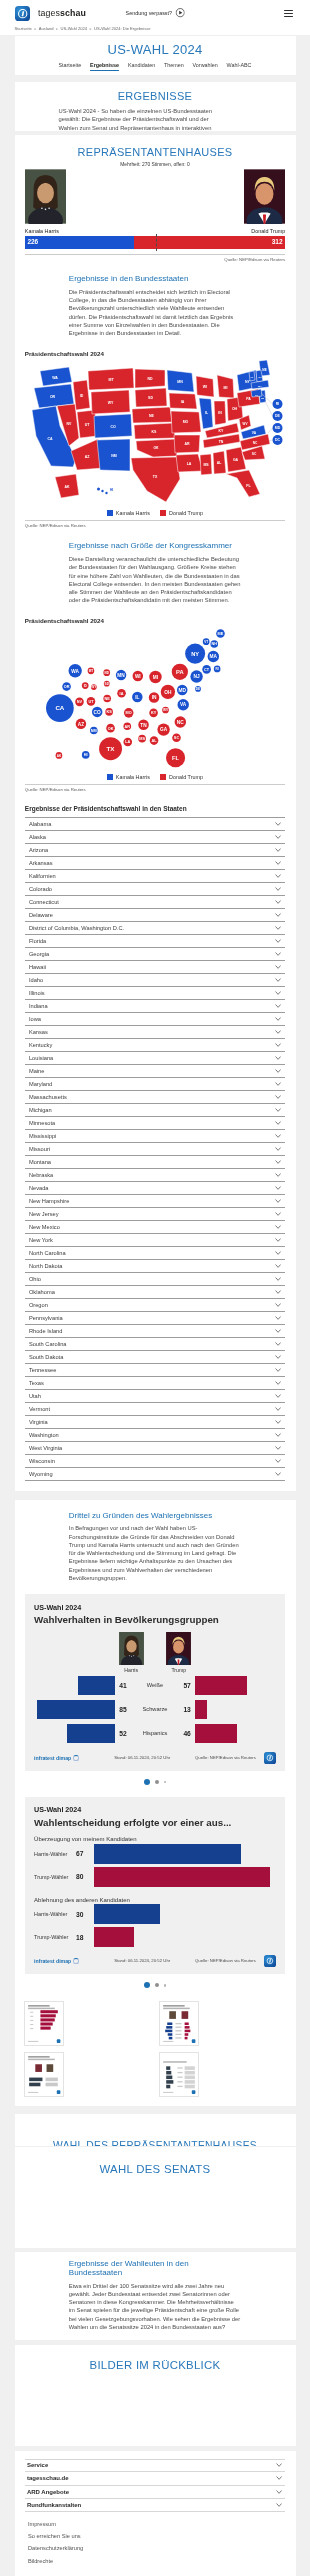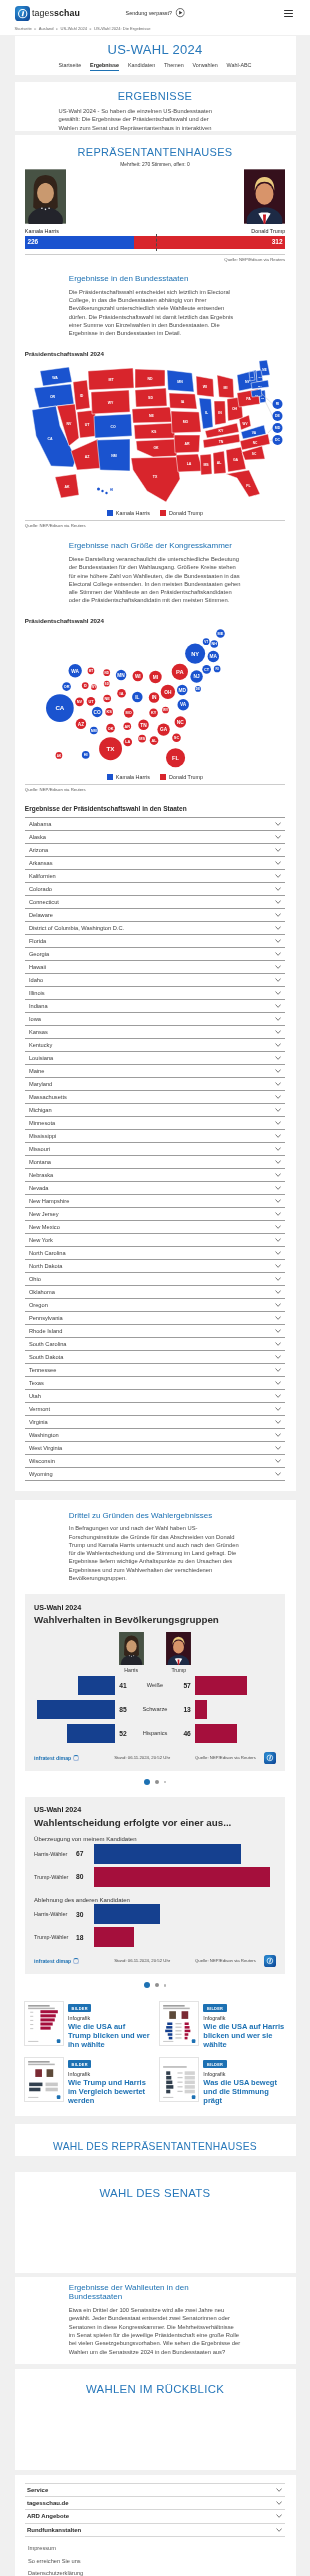--- a/index.html
+++ b/index.html
@@ -3,21 +3,21 @@
 <meta charset="utf-8">
 <style>
   *{box-sizing:border-box;margin:0;padding:0}
   html,body{background:#f0f0f0}
   body{width:310px;height:2576px;overflow:hidden;position:relative;
        font-family:"Liberation Sans",sans-serif;color:#3f3f3f;-webkit-font-smoothing:antialiased}
   .card{width:281px;margin:0 auto;background:#fff}
   
   header{width:310px;background:#fff;padding:4.7px 14.5px 3.6px}
   .hrow{display:flex;align-items:center;height:17.6px;position:relative}
-  .brand{display:flex;align-items:center;gap:2px;cursor:pointer}
+  .brand{display:flex;align-items:center;gap:8px;cursor:pointer}
   .logo-sq{width:15.5px;height:15.5px;border-radius:3.6px;flex:none;
            background:radial-gradient(circle at 32% 30%,#2f93d8,#0a3f8f);
            display:flex;align-items:center;justify-content:center}
   .word{font-size:8.8px;color:#1d1d1b;letter-spacing:0.1px}
   .missed{position:absolute;left:50%;transform:translateX(-50%);display:flex;gap:3.1px;
           align-items:center;font-size:5.4px;color:#2f2f2f}
   .burger{margin-left:auto;display:flex;flex-direction:column;gap:1.8px;cursor:pointer;padding:2.1px}
   .burger span{width:9.8px;height:1.1px;background:#2f2f2f;border-radius:0.5px}
   .breadcrumb{font-size:4.1px;color:#6a6a6a;margin-top:4.1px;display:flex;gap:2.6px;align-items:center}
   .breadcrumb .sep{color:#999;font-size:3.6px}
@@ -91,23 +91,23 @@
   .c2row .rv{width:17.6px;font-size:6.7px;font-weight:bold;color:#222}
   .c2row .bar{height:19.6px}
   .tgrid{display:grid;grid-template-columns:1fr 1fr;gap:8.3px 10.3px;margin-top:13.4px}
   .teaser{display:flex;gap:5.2px;cursor:pointer}
   .thumb{width:38px;height:43px;background:#fff;flex:none;outline:0.5px solid #e3e3e3}
   .badge{display:inline-block;background:#1d71b3;color:#fff;font-size:3.9px;font-weight:bold;
          padding:1.3px 3.6px;border-radius:1px;letter-spacing:0.3px}
   .kicker2{font-size:5.4px;color:#333;margin-top:2.6px}
   .ttitle{font-size:7.5px;line-height:9.3px;font-weight:bold;color:#1d71b3;margin-top:1px}
   
-  .house-card{margin-top:7.8px;height:32px;padding-top:17px;overflow:hidden}
+  .house-card{margin-top:7.8px;height:32px;padding-top:26px;overflow:hidden}
   .arc{margin:4.7px 0 0 41px}
-  .senate-card{margin-top:16px;height:101px;padding-top:15.5px}
+  .senate-card{margin-top:1px;height:101px;padding-top:15.5px}
   .senate-card .sec-title,.rueck-card .sec-title{font-size:11.4px}
   .senw-card{margin-top:4.1px;padding:6.7px 10.3px 8.3px;overflow:hidden}
   .senw-card .sub{margin-top:0}
   .rueck-card{margin-top:5.2px;height:101px;padding-top:14px}
   
   .foot-card{margin-top:4.7px;height:147px;padding:8.3px 10.3px 7.2px}
   .f-acc-row{display:flex;justify-content:space-between;align-items:center;height:13.4px;
              border-bottom:0.5px solid #d6d6d6;font-size:6px;font-weight:bold;color:#2b2b2b;
              padding:0 3.1px 0 2.1px;cursor:pointer}
   .f-acc-row:first-child{border-top:0.5px solid #d6d6d6}
@@ -911,25 +911,20 @@
             <rect x="30" y="24" width="30" height="6" fill="#a50f3c"></rect>
             <rect x="10" y="35" width="6" height="2" fill="#c9c9c9"></rect>
             <rect x="30" y="32" width="28" height="6" fill="#a50f3c"></rect>
             <rect x="10" y="43" width="6" height="2" fill="#c9c9c9"></rect>
             <rect x="30" y="40" width="24" height="6" fill="#a50f3c"></rect>
             <rect x="10" y="51" width="6" height="2" fill="#c9c9c9"></rect>
             <rect x="30" y="48" width="20" height="6" fill="#a50f3c"></rect>
             <rect x="6" y="76" width="20" height="2" fill="#c9c9c9"></rect>
             <rect x="62" y="73" width="7" height="7" rx="1.5" fill="#1d71b3"></rect>
           </svg></span>
-     <span>
-       <span class="badge">BILDER</span>
-       <div class="kicker2">Infografik</div>
-       <div class="ttitle">Wie die USA auf Trump blicken und wer ihn wählte</div>
-     </span>
    </div>
       <div class="teaser">
      <span class="thumb"><svg width="38" height="43" viewBox="0 0 74 84">
             <rect x="6" y="6" width="42" height="3" fill="#9a9a9a"></rect>
             <rect x="6" y="11" width="52" height="3" fill="#b5b5b5"></rect>
             <rect x="18" y="18" width="13" height="15" fill="#5d4a3a"></rect>
             <rect x="42" y="18" width="13" height="15" fill="#7a2a33"></rect>
             <rect x="14" y="40" width="10" height="5" fill="#15408f"></rect>
             <rect x="30" y="41" width="12" height="2.5" fill="#c9c9c9"></rect>
             <rect x="48" y="40" width="8" height="5" fill="#a50f3c"></rect>
@@ -941,44 +936,34 @@
             <rect x="48" y="54" width="11.200000000000001" height="5" fill="#a50f3c"></rect>
             <rect x="15" y="61" width="9" height="5" fill="#15408f"></rect>
             <rect x="30" y="62" width="12" height="2.5" fill="#c9c9c9"></rect>
             <rect x="48" y="61" width="7.2" height="5" fill="#a50f3c"></rect>
             <rect x="17" y="68" width="7" height="5" fill="#15408f"></rect>
             <rect x="30" y="69" width="12" height="2.5" fill="#c9c9c9"></rect>
             <rect x="48" y="68" width="5.6000000000000005" height="5" fill="#a50f3c"></rect>
             <rect x="6" y="76" width="20" height="2" fill="#c9c9c9"></rect>
             <rect x="62" y="73" width="7" height="7" rx="1.5" fill="#1d71b3"></rect>
           </svg></span>
-     <span>
-       <span class="badge">BILDER</span>
-       <div class="kicker2">Infografik</div>
-       <div class="ttitle">Wie die USA auf Harris blicken und wer sie wählte</div>
-     </span>
    </div>
       <div class="teaser">
      <span class="thumb"><svg width="38" height="43" viewBox="0 0 74 84">
             <rect x="6" y="6" width="42" height="3" fill="#9a9a9a"></rect>
             <rect x="6" y="11" width="52" height="3" fill="#b5b5b5"></rect>
             <rect x="20" y="22" width="13" height="15" fill="#7a2a33"></rect>
             <rect x="42" y="22" width="13" height="15" fill="#5d4a3a"></rect>
             <rect x="8" y="48" width="26" height="7" fill="#32404e"></rect>
             <rect x="40" y="48" width="24" height="7" fill="#c9c9c9"></rect>
             <rect x="8" y="58" width="22" height="7" fill="#32404e"></rect>
             <rect x="40" y="58" width="24" height="7" fill="#c9c9c9"></rect>
             <rect x="6" y="76" width="20" height="2" fill="#c9c9c9"></rect>
             <rect x="62" y="73" width="7" height="7" rx="1.5" fill="#1d71b3"></rect>
           </svg></span>
-     <span>
-       <span class="badge">BILDER</span>
-       <div class="kicker2">Infografik</div>
-       <div class="ttitle">Wie Trump und Harris im Vergleich bewertet werden</div>
-     </span>
    </div>
       <div class="teaser">
      <span class="thumb"><svg width="38" height="43" viewBox="0 0 74 84">
             <rect x="6" y="16" width="46" height="3" fill="#b5b5b5"></rect>
             <rect x="12" y="26" width="8" height="7" fill="#32404e"></rect>
             <rect x="34" y="28" width="10" height="2.5" fill="#c9c9c9"></rect>
             <rect x="48" y="26" width="20" height="7" fill="#d3d3d3"></rect>
             <rect x="12" y="35" width="10" height="7" fill="#32404e"></rect>
             <rect x="34" y="37" width="10" height="2.5" fill="#c9c9c9"></rect>
             <rect x="48" y="35" width="20" height="7" fill="#d3d3d3"></rect>
@@ -987,25 +972,20 @@
             <rect x="48" y="44" width="20" height="7" fill="#d3d3d3"></rect>
             <rect x="12" y="53" width="14" height="7" fill="#32404e"></rect>
             <rect x="34" y="55" width="10" height="2.5" fill="#c9c9c9"></rect>
             <rect x="48" y="53" width="20" height="7" fill="#d3d3d3"></rect>
             <rect x="12" y="62" width="8" height="7" fill="#32404e"></rect>
             <rect x="34" y="64" width="10" height="2.5" fill="#c9c9c9"></rect>
             <rect x="48" y="62" width="20" height="7" fill="#d3d3d3"></rect>
             <rect x="6" y="76" width="20" height="2" fill="#c9c9c9"></rect>
             <rect x="62" y="73" width="7" height="7" rx="1.5" fill="#1d71b3"></rect>
           </svg></span>
-     <span>
-       <span class="badge">BILDER</span>
-       <div class="kicker2">Infografik</div>
-       <div class="ttitle">Was die USA bewegt und die Stimmung prägt</div>
-     </span>
    </div>
     </div>
 </div>
 
 <div class="card house-card">
   <h2 class="sec-title" style="font-size:10.3px">WAHL DES REPRÄSENTANTENHAUSES</h2>
   <div class="arc">
     <svg width="24" height="5.2" viewBox="0 0 46 10">
         <path d="M1,9 Q23,-5 45,9" fill="#ececec" stroke="#d5d5d5" stroke-width="1"></path>
         <line x1="23" y1="1" x2="23" y2="6" stroke="#cfcfcf"></line>
@@ -1018,21 +998,21 @@
 </div>
 
 <div class="card senw-card">
   <div class="sub">
     <h3>Ergebnisse der Wahlleuten in den Bundesstaaten</h3>
     <p>Etwa ein Drittel der 100 Senatssitze wird alle zwei Jahre neu gewählt. Jeder Bundesstaat entsendet zwei Senatorinnen oder Senatoren in diese Kongresskammer. Die Mehrheitsverhältnisse im Senat spielen für die jeweilige Präsidentschaft eine große Rolle bei vielen Gesetzgebungsvorhaben. Wie sehen die Ergebnisse der Wahlen um die Senatssitze 2024 in den Bundesstaaten aus?</p>
   </div>
 </div>
 
 <div class="card rueck-card">
-  <h2 class="sec-title">WAHLEN IM RÜCKBLICK</h2>
+  <h2 class="sec-title">BILDER IM RÜCKBLICK</h2>
 </div>
 
 <div class="card foot-card">
   <div id="footer-acc">
       <div class="f-acc-row">
         <span>Service</span>
         <span><svg width="6.2" height="4.1" viewBox="0 0 12 8">
             <polyline points="1,1 6,6.5 11,1" fill="none" stroke="#555" stroke-width="1.5"></polyline>
           </svg></span>
       </div>

